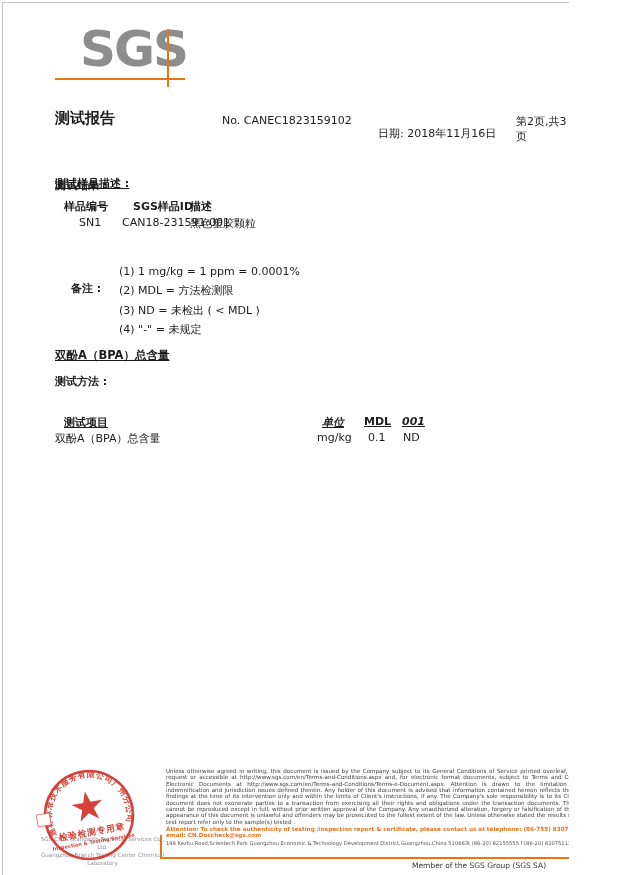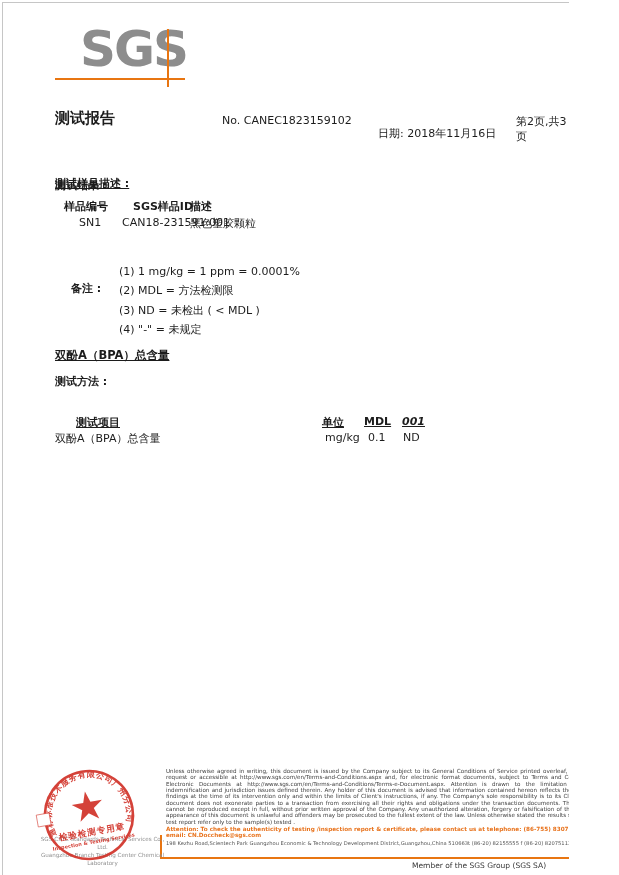--- a/index.html
+++ b/index.html
@@ -35,27 +35,27 @@
   .st-c3 { left:190px; top:216px; }
 
   .notes-label { left:71px; top:245px;margin-top:36px; }
   .notes-list { left:103px; top:262px; font-size:11px; line-height:19.3px;margin-left:16px; }
 
   .bpa-title { left:55px; top:348px; font-size:11.5px; font-weight:bold; text-decoration:underline; }
   .method-label { left:55px; top:374px; }
   .method-text { left:103px; top:373px; width:492px; font-size:11px; line-height:19px; }
 
   .rt-h { font-size:11px; font-weight:bold; text-decoration:underline; }
-  .rt-item-h { left:76px; top:415px; }
-  .rt-unit-h { left:322px; top:415px; }
+  .rt-item-h { left:64px; top:415px; }
+  .rt-unit-h { left:322px; top:415px;font-style:italic; }
   .rt-mdl-h  { left:364px; top:415px; }
   .rt-smp-h  { left:402px; top:415px; font-style:italic; }
   .rt-c { font-size:11px; }
   .rt-item { left:55px; top:431px; }
-  .rt-unit { left:325px; top:431px; }
+  .rt-unit { left:317px; top:431px; }
   .rt-mdl  { left:368px; top:431px; }
   .rt-val  { left:403px; top:431px; }
 
   
   .stamp-svg { left:33px; top:763px; z-index:3; opacity:.88; }
   .company-block { left:35px; top:835px; width:135px; text-align:center; z-index:1;
                    font-size:5.6px; line-height:1.45; color:#919191; }
   .footer-vline { left:160px; top:835px; width:2px; height:22px; background:#e87511; }
   .legal-text { left:166px; top:768px; width:439px; font-size:5.6px; line-height:6.35px;
                 color:#3d3d3d; text-align:justify; }

